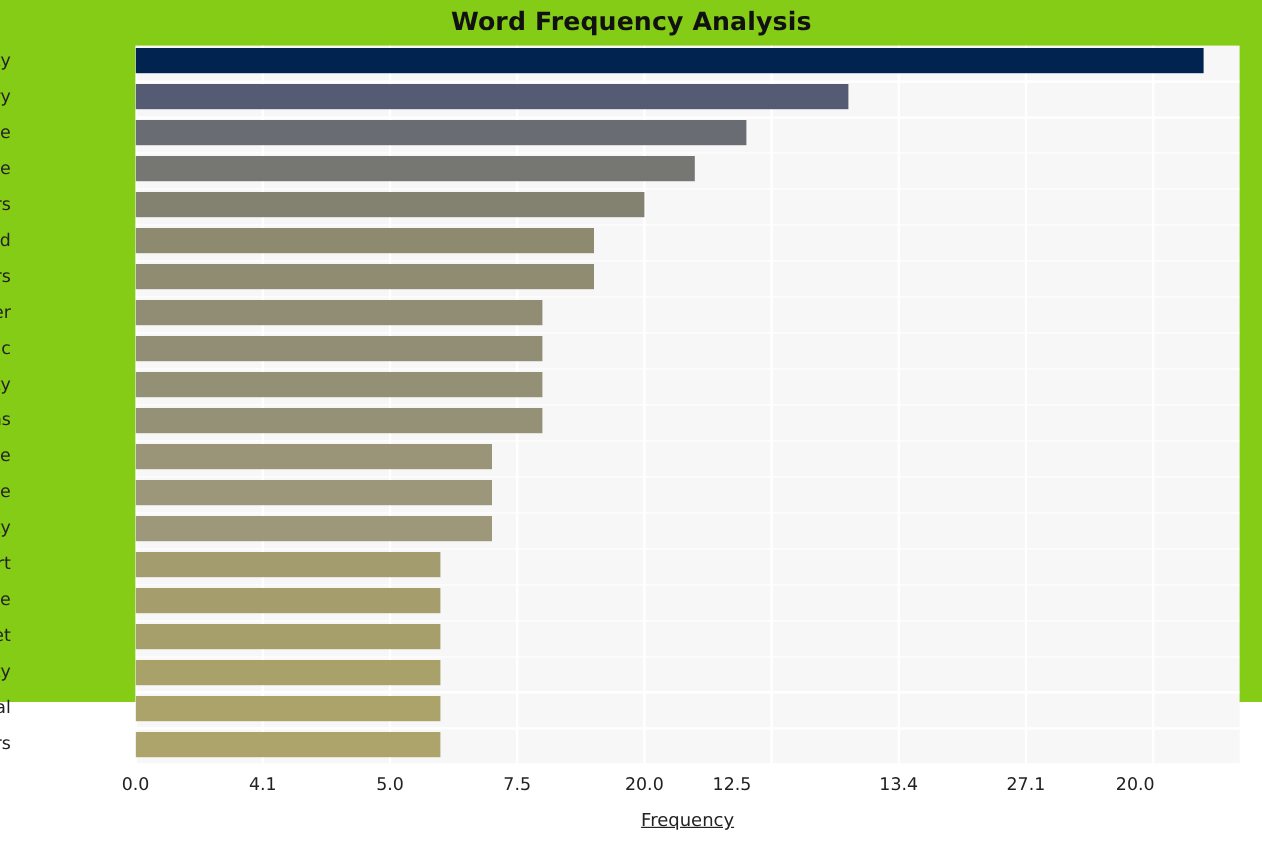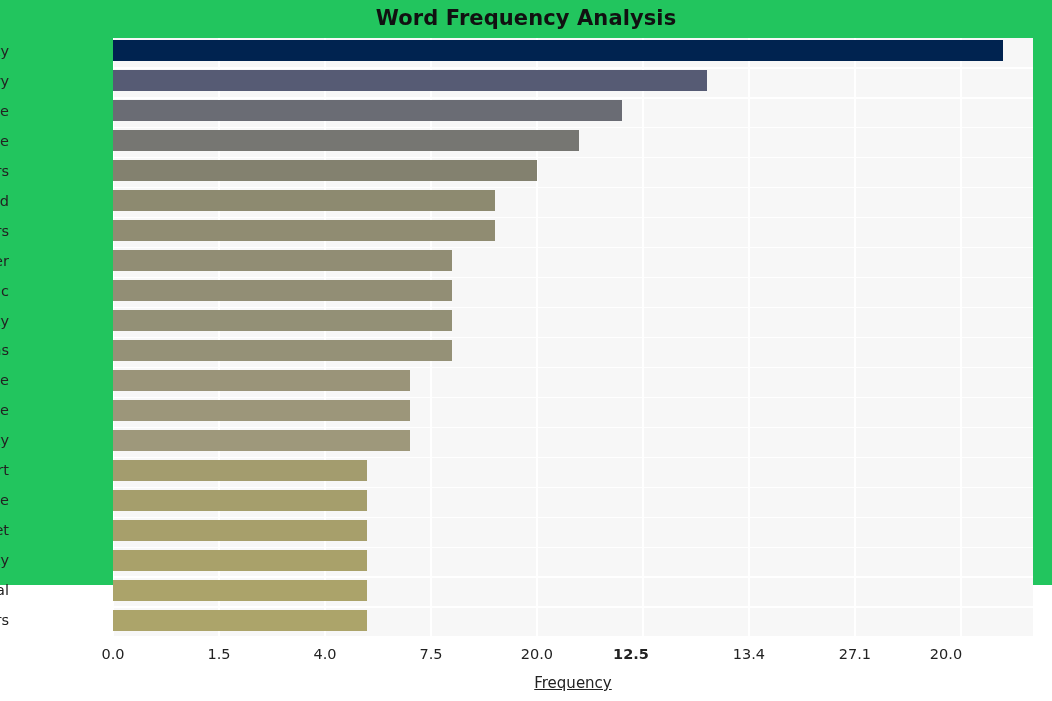--- a/index.html
+++ b/index.html
@@ -11,21 +11,21 @@
     width: 1052px;
     height: 701px;
     font-family: "DejaVu Sans", sans-serif;
     overflow: hidden;
   }
 
   #figure {
     position: relative;
     width: 1052px;
     height: 585px;
-    background: #22c55e;
+    background: #84cc16;
   }
 
   #chart-title {
     position: absolute;
     left: 0;
     top: 6px;
     width: 1052px;
     text-align: center;
     font-size: 21px;
     font-weight: bold;
@@ -171,25 +171,25 @@
       <div class="ytick-label" style="top: 433.325px;">equity</div>
       <div class="ytick-label" style="top: 463.275px;">report</div>
       <div class="ytick-label" style="top: 493.225px;">altitude</div>
       <div class="ytick-label" style="top: 523.175px;">let</div>
       <div class="ytick-label" style="top: 553.125px;">pretty</div>
       <div class="ytick-label" style="top: 583.075px;">deal</div>
       <div class="ytick-label" style="top: 613.025px;">years</div>
     </div>
   <div id="xtick-layer">
       <div class="xtick-label" style="left: 113px;">0.0</div>
-      <div class="xtick-label" style="left: 218.991px;">1.5</div>
-      <div class="xtick-label" style="left: 324.982px;">4.0</div>
+      <div class="xtick-label" style="left: 218.991px;">4.1</div>
+      <div class="xtick-label" style="left: 324.982px;">5.0</div>
       <div class="xtick-label" style="left: 430.972px;">7.5</div>
       <div class="xtick-label" style="left: 536.963px;">20.0</div>
-      <div class="xtick-label" style="left: 631px; font-weight: bold;">12.5</div>
+      <div class="xtick-label" style="left: 610px;">12.5</div>
       <div class="xtick-label" style="left: 748.945px;">13.4</div>
       <div class="xtick-label" style="left: 854.935px;">27.1</div>
       <div class="xtick-label" style="left: 946px;">20.0</div>
     </div>
 
   <div id="xaxis-label">Frequency</div>
 
 </div>
 
 </body></html>

